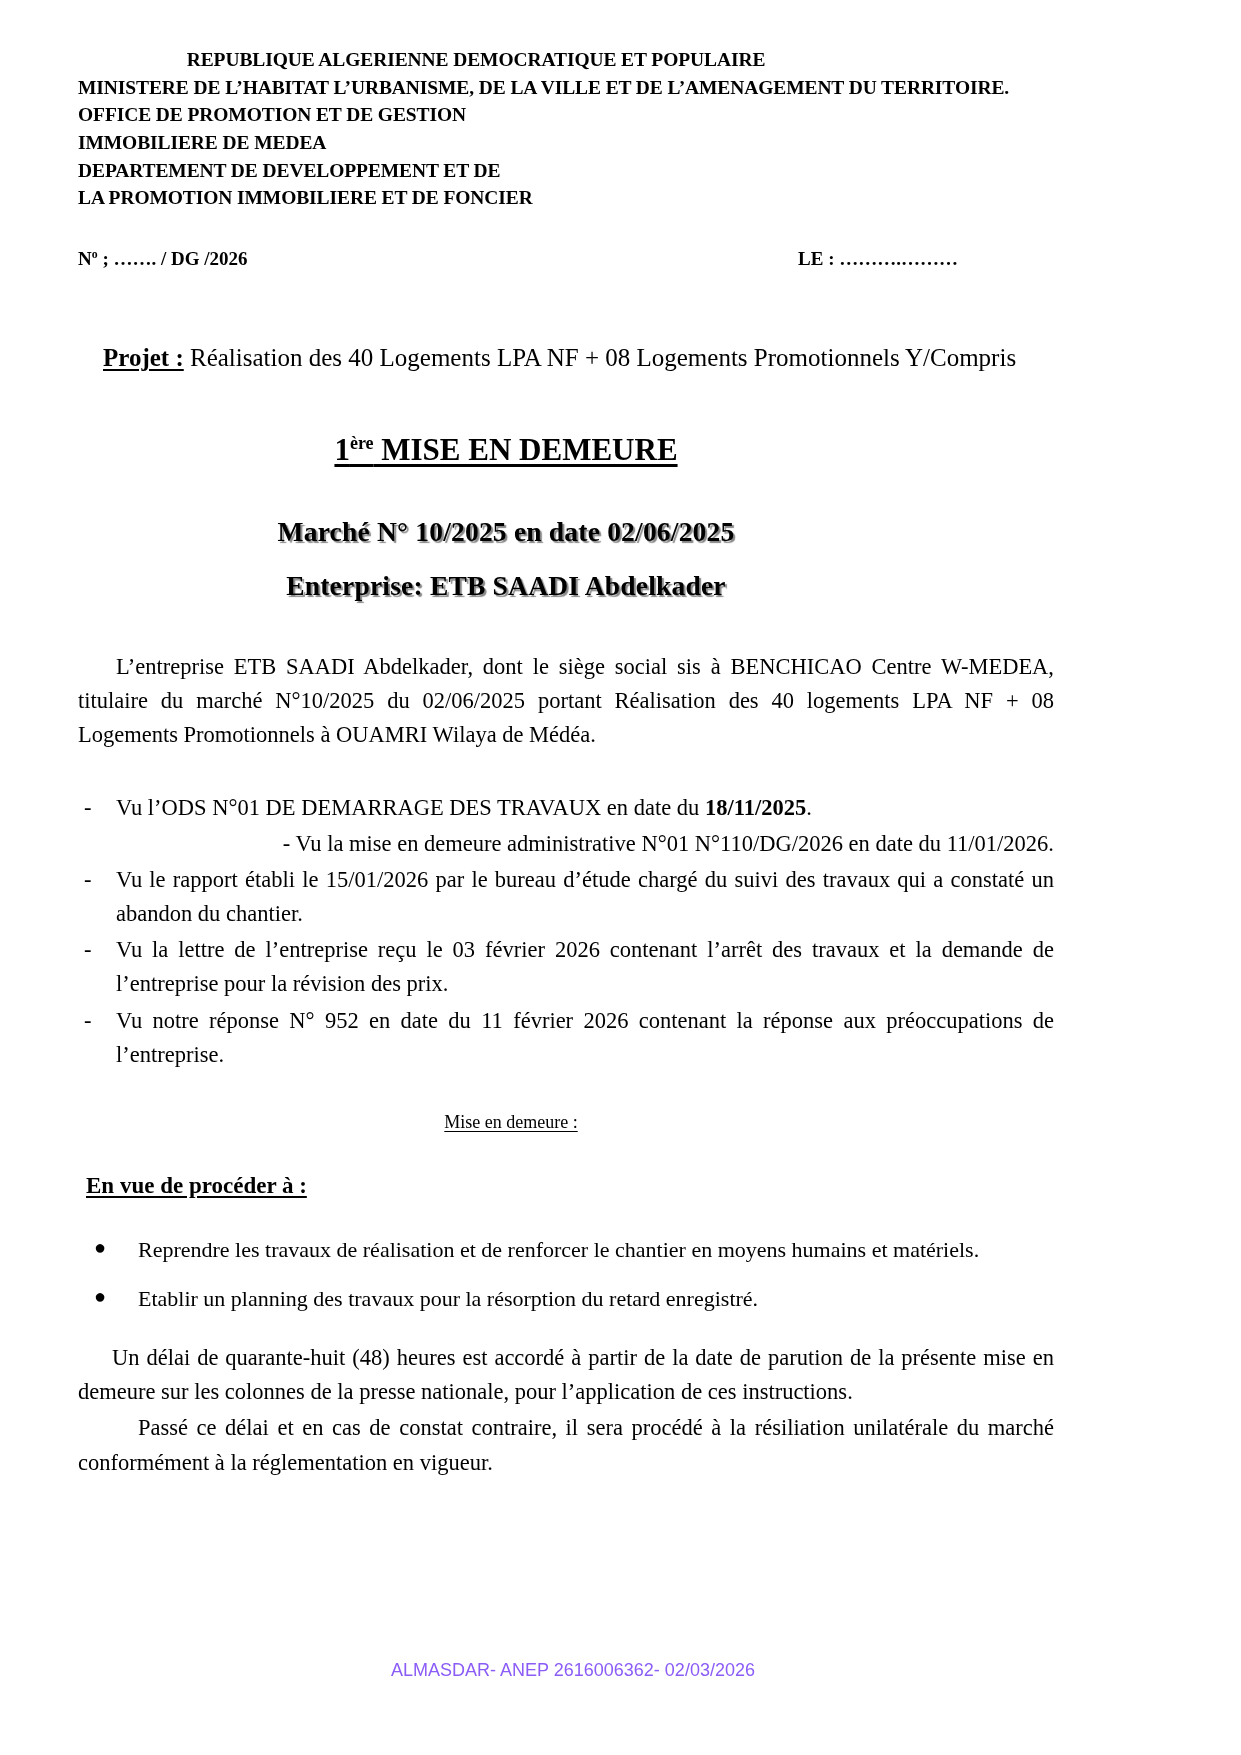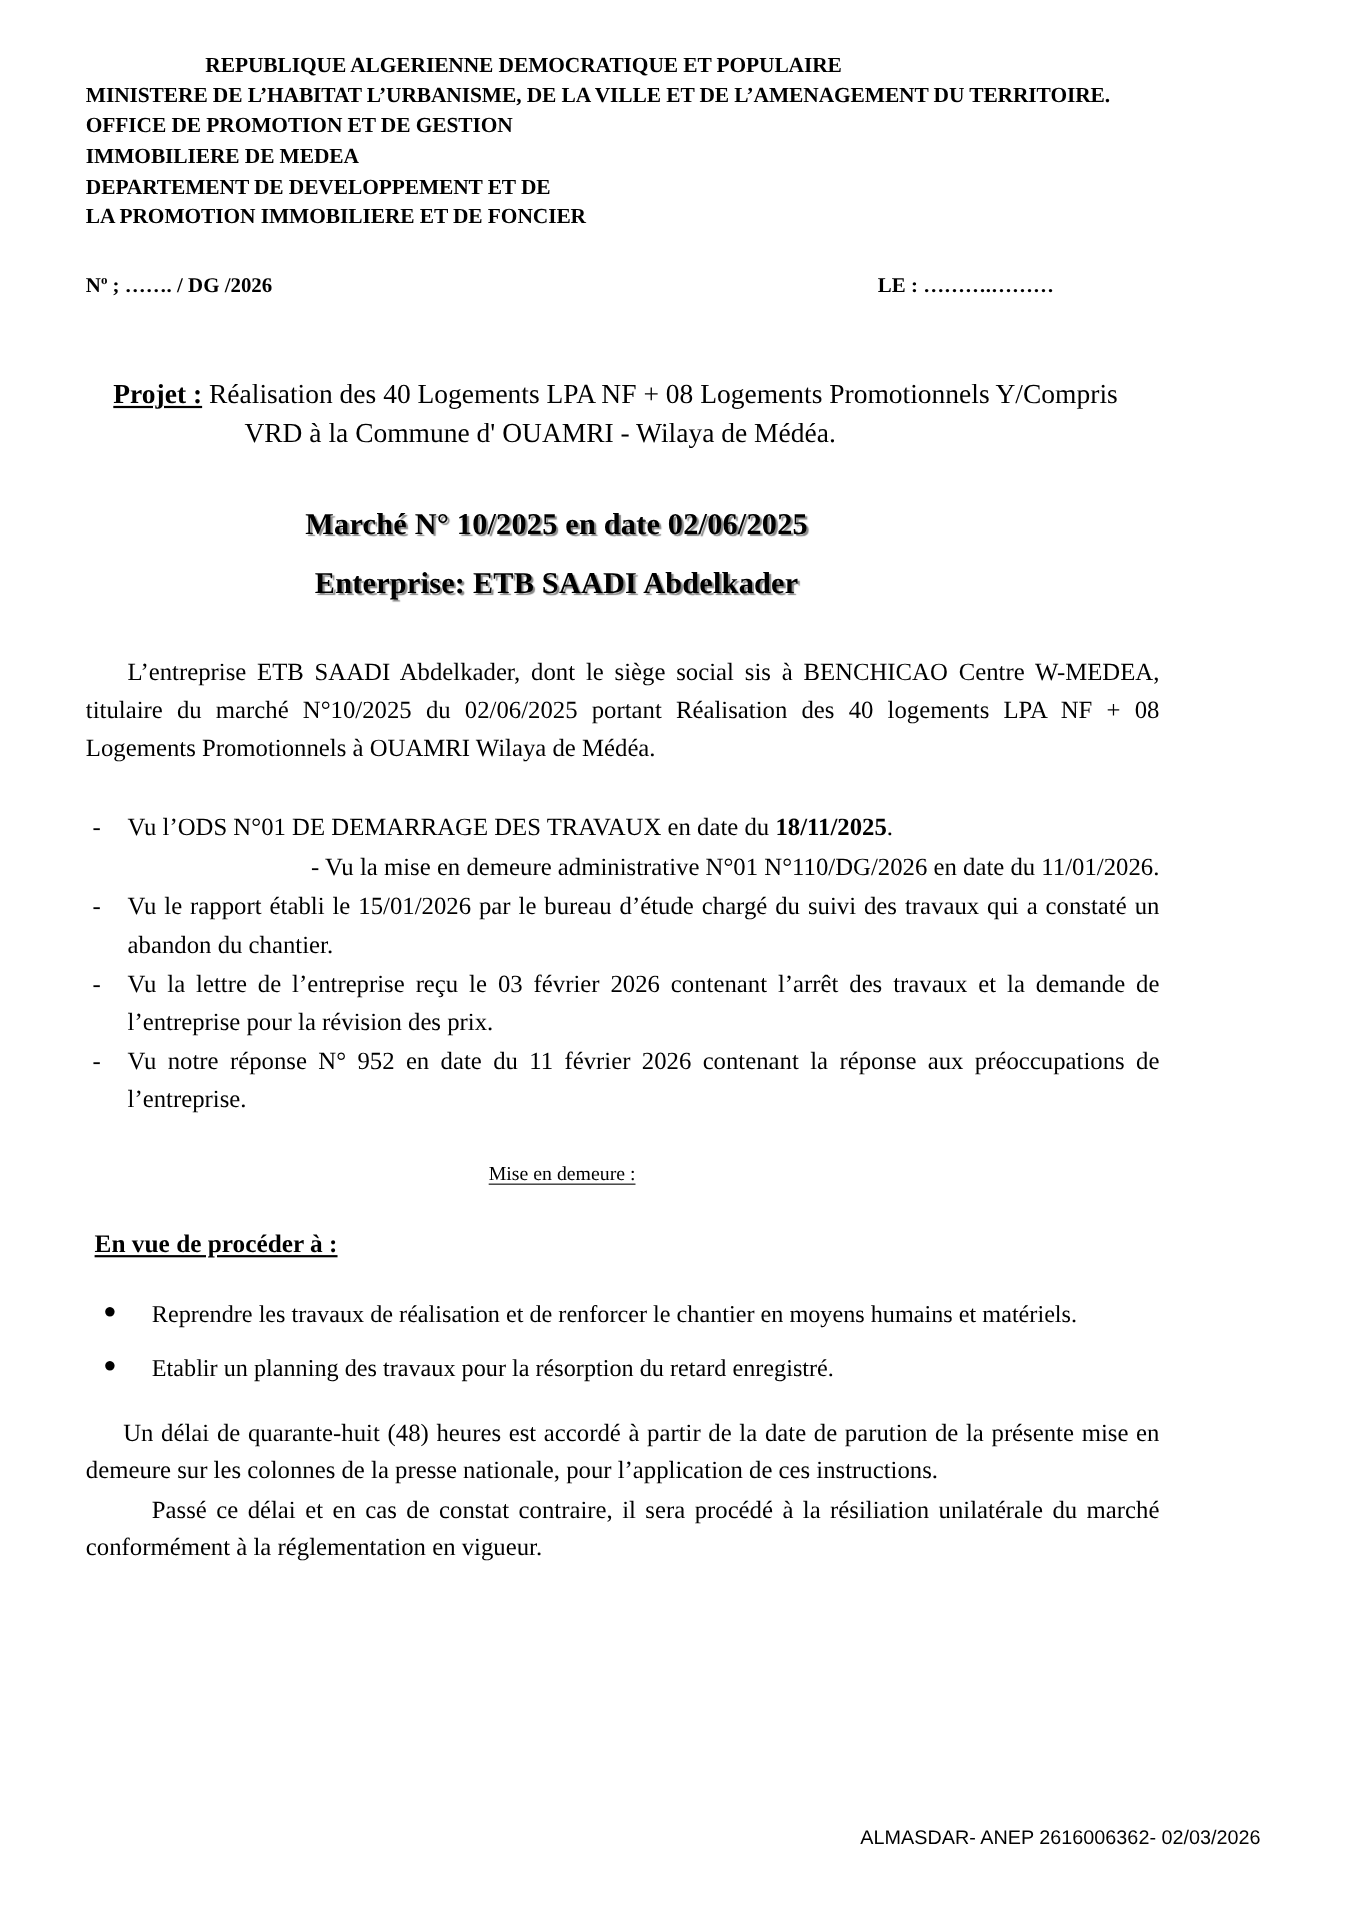--- a/index.html
+++ b/index.html
@@ -183,24 +183,24 @@
   .closing .indent { display: inline-block; width: 34px; }
   .closing .indent-wide { display: inline-block; width: 60px; }
   .closing-2 { margin-top: 2px; }
 
   
   .footer {
     position: absolute;
     left: 0;
     right: 0;
     bottom: 74px;
-    text-align: right;
+    text-align: center;
     font-family: "Liberation Sans", "DejaVu Sans", sans-serif;
     font-size: 18px;
-    color: #000000;
+    color: #8b5cf6;
   }
 </style>
 </head>
 <body>
 
 <div class="page">
 
   <div class="letterhead">
     <div class="lh-line lh-center">REPUBLIQUE ALGERIENNE DEMOCRATIQUE ET POPULAIRE</div>
     <div class="lh-line">MINISTERE DE L’HABITAT L’URBANISME, DE LA VILLE ET DE L’AMENAGEMENT DU TERRITOIRE.</div>
@@ -210,23 +210,23 @@
     <div class="lh-line">LA PROMOTION IMMOBILIERE ET DE FONCIER</div>
   </div>
 
   <div class="ref-row">
     <div class="ref-left"><span>N</span><sup>o</sup><span> ; ……. / DG /2026</span></div>
     <div class="ref-right">LE : ……….………</div>
   </div>
 
   <div class="project-block">
     <div class="project-line1"><span class="project-label">Projet :</span><span> Réalisation des 40 Logements LPA NF + 08 Logements Promotionnels Y/Compris</span></div>
-    <div class="project-line2">VRD à la Commune d' OUAMRI - Wilaya de Médéa.</div>
-  </div>
-
+  </div>
+
+  <div class="title-main"><span class="tm-inner"><span>1</span><sup>ère</sup><span> MISE EN DEMEURE</span></span></div>
 
   <div class="title-shadow title-marche">Marché N° 10/2025 en date 02/06/2025</div>
   <div class="title-shadow title-entreprise">Enterprise: ETB SAADI Abdelkader</div>
 
   <div class="body-para"><span class="indent"></span><span>L’entreprise ETB SAADI Abdelkader, dont le siège social sis à BENCHICAO Centre W-MEDEA, titulaire du marché N°10/2025 du 02/06/2025 portant Réalisation des 40 logements LPA NF + 08 Logements  Promotionnels à OUAMRI Wilaya de Médéa.</span></div>
 
   <div class="vu-list">
 
     <div class="vu-item">
       <div class="vu-dash">-</div>

